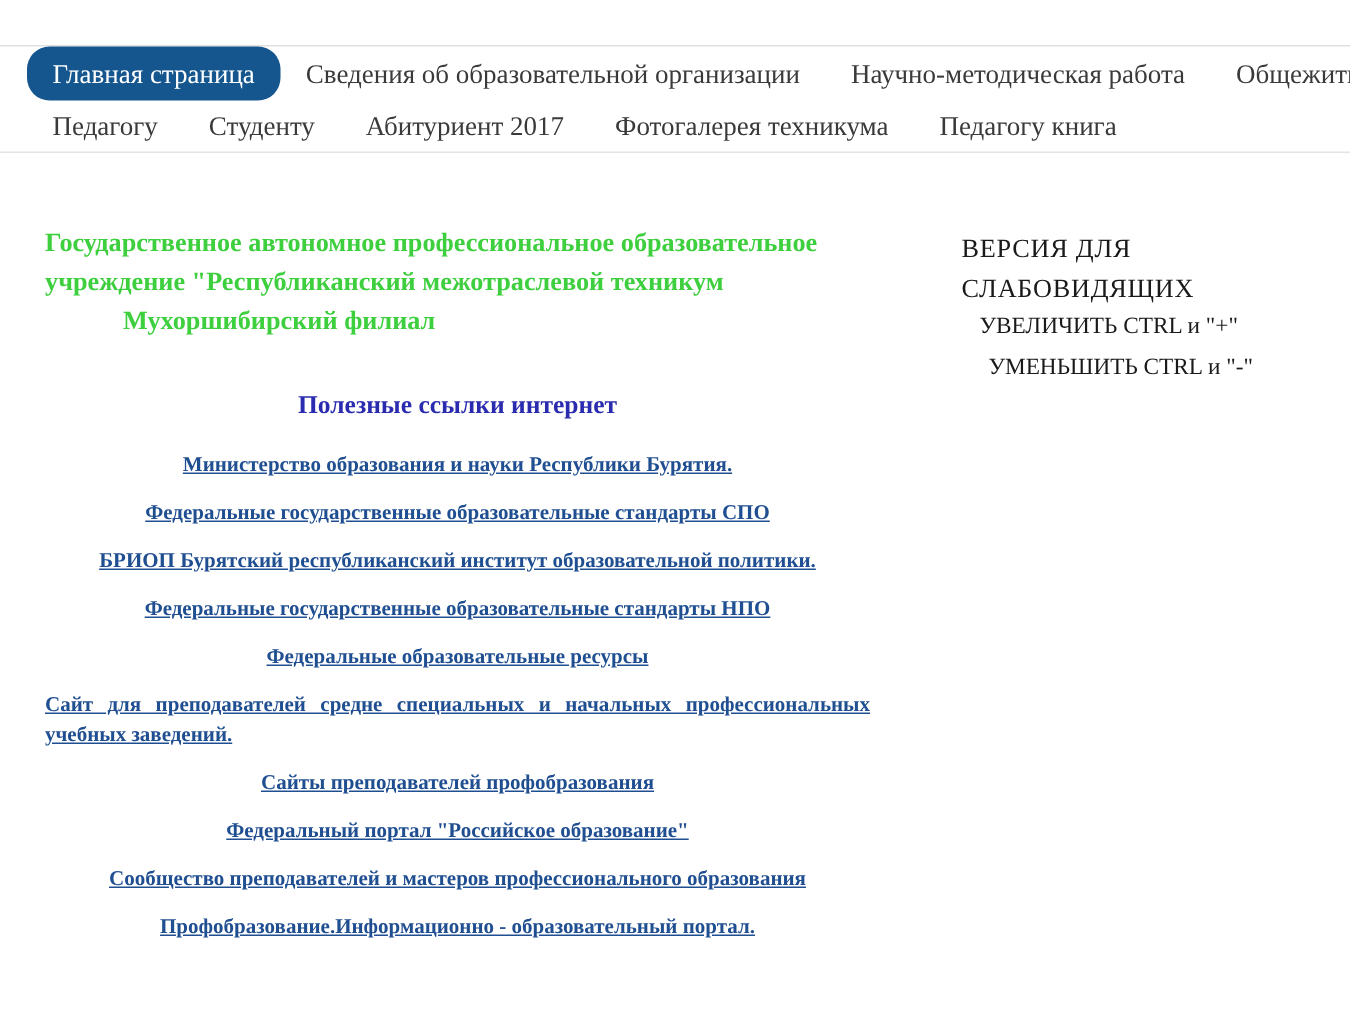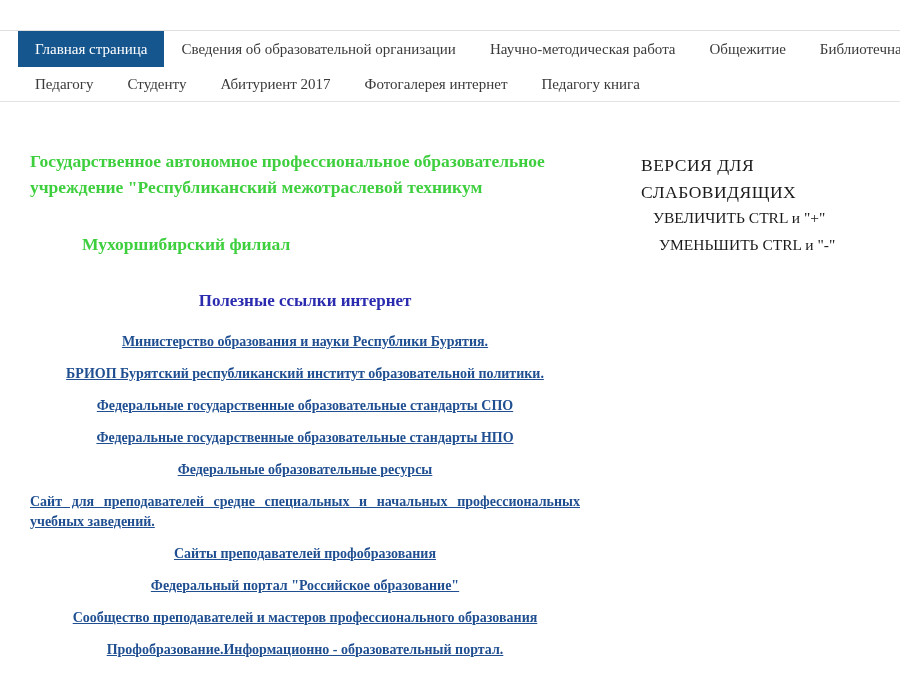--- a/index.html
+++ b/index.html
@@ -16,43 +16,44 @@
     margin-top: 30px;
     border-top: 1px solid #dfdfdf;
     border-bottom: 1px solid #e4e4e4;
   }
   .nav-row { display: flex; align-items: stretch; padding-left: 18px; }
   .nav-row-1 { height: 36px; }
   .nav-row-2 { height: 34px; }
   .nav-tab {
     display: flex; align-items: center;
     padding: 0 17px;
-    font-size: 15px;
+    font-size: 18px;
     color: #3a3a3a;
     text-decoration: none;
     cursor: pointer;
     white-space: nowrap;
+    border-radius: 15px;
   }
   .nav-tab.active { background: #16568f; color: #ffffff; }
 
   
   main { display: flex; margin-top: 46px; padding-left: 30px; }
   .content-left { width: 550px; }
   .sidebar { width: 250px; margin-left: 45px; padding-top: 4px; }
 
   
   .org-title {
     color: #3ecf3e;
     font-size: 17.5px;
     font-weight: bold;
     text-align: left;
     line-height: 26px;
   }
   .org-title span { display: block; position: relative; }
-  .org-title span:nth-child(3) { left: 52px; margin-top: 31px; }
+  .org-title span:nth-child(3) { left: 52px; }
 
   
   .links-title {
     color: #2b2bb0;
     font-size: 17px;
     font-weight: bold;
     text-align: center;
     margin-top: 30px;
     margin-bottom: 10px;
     line-height: 28px;
@@ -93,39 +94,39 @@
       <a class="nav-tab active">Главная страница</a>
       <a class="nav-tab">Сведения об образовательной организации</a>
       <a class="nav-tab">Научно-методическая работа</a>
       <a class="nav-tab">Общежитие</a>
       <a class="nav-tab">Библиотечная страничка</a>
     </div>
   <div class="nav-row nav-row-2">
       <a class="nav-tab">Педагогу</a>
       <a class="nav-tab">Студенту</a>
       <a class="nav-tab">Абитуриент 2017</a>
-      <a class="nav-tab">Фотогалерея интернет</a>
+      <a class="nav-tab">Фотогалерея техникума</a>
       <a class="nav-tab">Педагогу книга</a>
     </div>
 </nav>
 
 <main>
   <div class="content-left">
     <h1 class="org-title">
       <span>Государственное автономное профессиональное образовательное</span>
       <span>учреждение "Республиканский межотраслевой техникум</span>
       <span>Мухоршибирский филиал</span>
     </h1>
 
     <h2 class="links-title">Полезные ссылки интернет</h2>
 
     <ul class="links-list">
         <li class="link-row"><a>Министерство образования и науки Республики Бурятия.</a></li>
+        <li class="link-row"><a>Федеральные государственные образовательные стандарты СПО</a></li>
         <li class="link-row"><a>БРИОП Бурятский республиканский институт образовательной политики.</a></li>
-        <li class="link-row"><a>Федеральные государственные образовательные стандарты СПО</a></li>
         <li class="link-row"><a>Федеральные государственные образовательные стандарты НПО</a></li>
         <li class="link-row"><a>Федеральные образовательные ресурсы</a></li>
         <li class="link-row justify"><a>Сайт для преподавателей средне специальных и начальных профессиональных учебных заведений.</a></li>
         <li class="link-row"><a>Сайты преподавателей профобразования</a></li>
         <li class="link-row"><a>Федеральный портал "Российское образование"</a></li>
         <li class="link-row"><a>Сообщество преподавателей и мастеров профессионального образования</a></li>
         <li class="link-row"><a>Профобразование.Информационно - образовательный портал.</a></li>
         <li class="link-row"></li>
       </ul>
   </div>

